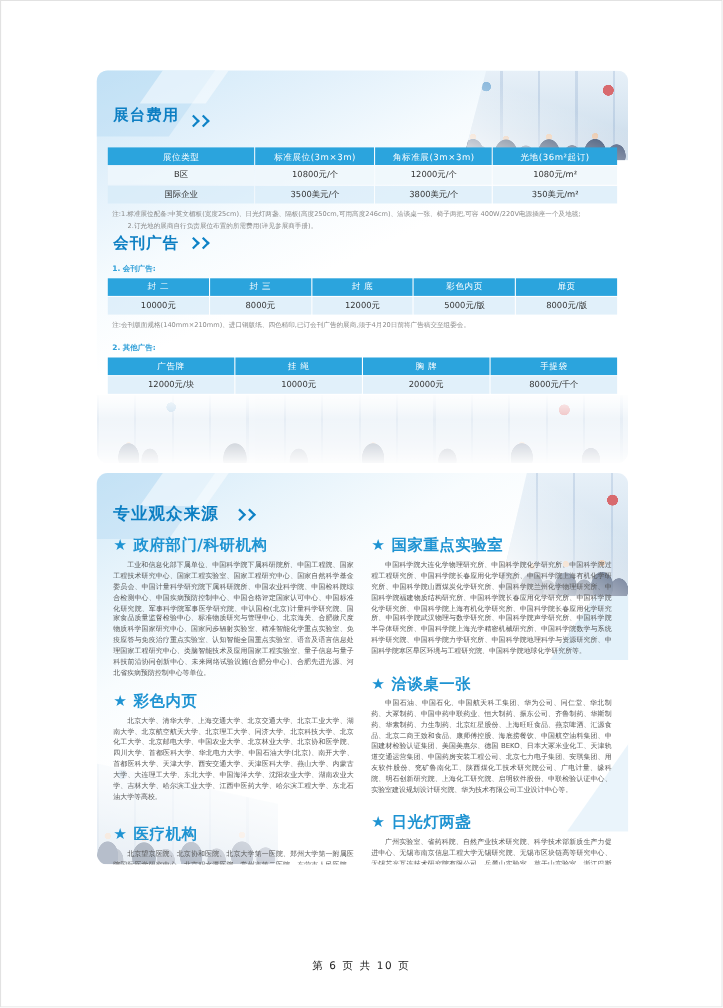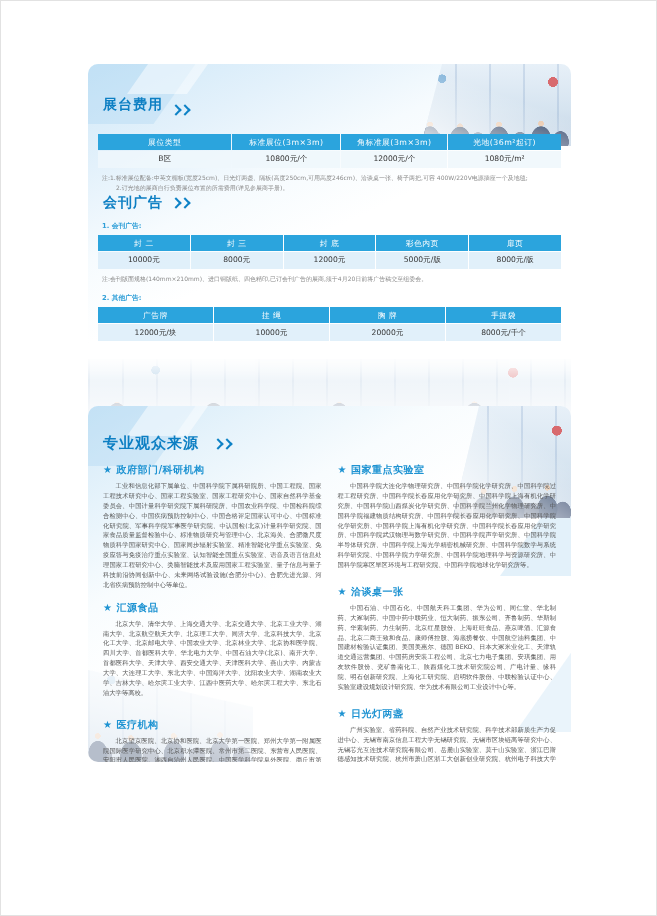--- a/index.html
+++ b/index.html
@@ -5,21 +5,21 @@
   html,body{margin:0;padding:0;background:#fff;}
   body{font-family:"DejaVu Sans","Liberation Sans",sans-serif;}
   #page{position:relative;width:657px;height:916px;background:#fff;overflow:hidden;
         box-shadow:inset 0 0 0 1px #e2e2e2;}
 
   
   .card{position:absolute;left:88px;width:483px;border-radius:10px;overflow:hidden;
         background:#fff;}
   #card1{top:64px;height:357px;
         background:linear-gradient(155deg,#cfe8f8 0%,#e3f1fb 18%,#f6fbfe 34%,#ffffff 48%);}
-  #card2{top:406px;height:356px;
+  #card2{top:430px;height:356px;
         background:linear-gradient(150deg,#d2e9f8 0%,#e6f3fb 16%,#f8fcfe 32%,#ffffff 46%);}
   .diag{position:absolute;background:rgba(170,212,240,.35);transform:skewX(-35deg);}
   .diag.d1{left:-30px;top:-10px;width:120px;height:70px;}
   .diag.d2{left:60px;top:-30px;width:60px;height:60px;background:rgba(255,255,255,.5);}
   .diag.d3{right:-40px;top:110px;width:90px;height:60px;background:rgba(186,220,243,.40);}
   .diag.d4{right:-46px;bottom:30px;width:70px;height:90px;background:rgba(186,220,243,.30);}
 
   
   .photo{position:absolute;overflow:hidden;}
   .photo .ppl{position:absolute;inset:0;
@@ -71,21 +71,21 @@
 
   .note{margin:4px 14px 0;font-size:6px;color:#8a8a8a;line-height:1.8;
         position:relative;z-index:2;}
   .note .ln2{margin-left:14px;}
   .sub{margin:9px 14px 3px;font-size:6.8px;font-weight:bold;color:#2f9fd8;
        position:relative;z-index:2;}
 
   
   .cols{display:flex;gap:16px;padding:6px 15px 0;position:relative;z-index:3;}
   .col{flex:1;min-width:0;}
-  .blk-h{font-size:10px;font-weight:bold;color:#1e93d2;margin:11px 0 4px;letter-spacing:.5px;}
+  .blk-h{font-size:14px;font-weight:bold;color:#1e93d2;margin:11px 0 4px;letter-spacing:.5px;}
   .blk-p{font-size:6.3px;color:#555;line-height:1.57;text-align:justify;
          text-indent:2em;margin:0;}
 
   
   #footer{position:absolute;left:0;right:0;top:872px;text-align:center;
           font-size:9.5px;color:#222;letter-spacing:1.5px;}
 </style>
 </head>
 <body>
 
@@ -125,20 +125,26 @@
         <th>标准展位(3m×3m)</th>
         <th>角标准展(3m×3m)</th>
         <th>光地(36m²起订)</th>
       </tr>
       <tr class="alt">
         <td>B区</td>
         <td>10800元/个</td>
         <td>12000元/个</td>
         <td>1080元/m²</td>
       </tr>
+      <tr>
+        <td>国际企业</td>
+        <td>3500美元/个</td>
+        <td>3800美元/个</td>
+        <td>350美元/m²</td>
+      </tr>
     </tbody>
       </table>
 
     <div class="note">
       <div>注:1.标准展位配备:中英文楣板(宽度25cm)、日光灯两盏、隔板(高度250cm,可用高度246cm)、洽谈桌一张、椅子两把,可容 400W/220V电源插座一个及地毯;</div>
       <div class="ln2">2.订光地的展商自行负责展位布置的所需费用(详见参展商手册)。</div>
     </div>
 
     <div class="sec-title" style="">
       <span>会刊广告</span>
@@ -226,30 +232,31 @@
       <span class="chevrons" style="margin-left:14px;">
           <i class="chev"></i>
           <i class="chev"></i>
         </span>
     </div>
 
     <div class="cols">
       <div class="col">
         <div class="blk-h" style="margin-top:4px;">★ 政府部门/科研机构</div>
         <p class="blk-p">工业和信息化部下属单位、中国科学院下属科研院所、中国工程院、国家工程技术研究中心、国家工程实验室、国家工程研究中心、国家自然科学基金委员会、中国计量科学研究院下属科研院所、中国农业科学院、中国检科院综合检测中心、中国疾病预防控制中心、中国合格评定国家认可中心、中国标准化研究院、军事科学院军事医学研究院、中认国检(北京)计量科学研究院、国家食品质量监督检验中心、标准物质研究与管理中心、北京海关、合肥微尺度物质科学国家研究中心、国家同步辐射实验室、精准智能化学重点实验室、免疫应答与免疫治疗重点实验室、认知智能全国重点实验室、语音及语言信息处理国家工程研究中心、类脑智能技术及应用国家工程实验室、量子信息与量子科技前沿协同创新中心、未来网络试验设施(合肥分中心)、合肥先进光源、河北省疾病预防控制中心等单位。</p>
-        <div class="blk-h">★ 汇源食品</div>
+        <div class="blk-h">★ 彩色内页</div>
         <p class="blk-p">北京大学、清华大学、上海交通大学、北京交通大学、北京工业大学、湖南大学、北京航空航天大学、北京理工大学、同济大学、北京科技大学、北京化工大学、北京邮电大学、中国农业大学、北京林业大学、北京协和医学院、四川大学、首都医科大学、华北电力大学、中国石油大学(北京)、南开大学、首都医科大学、天津大学、西安交通大学、天津医科大学、燕山大学、内蒙古大学、大连理工大学、东北大学、中国海洋大学、沈阳农业大学、湖南农业大学、吉林大学、哈尔滨工业大学、江西中医药大学、哈尔滨工程大学、东北石油大学等高校。</p>
         <div class="blk-h" style="margin-top:20px;">★ 医疗机构</div>
         <p class="blk-p">北京望京医院、北京协和医院、北京大学第一医院、郑州大学第一附属医院国际医学研究中心、北京积水潭医院、常州市第二医院、东营市人民医院、安阳市人民医院、湘西自治州人民医院、中国医学科学院阜外医院、商丘市第一人民医院、新疆军区总医院、中日友好医院、江西省儿童医院、内蒙古医科大学附属医院、北京中医药大学附属第二医院、北京大学第一医院等医疗机构等。</p>
       </div>
       <div class="col">
         <div class="blk-h" style="margin-top:4px;">★ 国家重点实验室</div>
         <p class="blk-p">中国科学院大连化学物理研究所、中国科学院化学研究所、中国科学院过程工程研究所、中国科学院长春应用化学研究所、中国科学院上海有机化学研究所、中国科学院山西煤炭化学研究所、中国科学院兰州化学物理研究所、中国科学院福建物质结构研究所、中国科学院长春应用化学研究所、中国科学院化学研究所、中国科学院上海有机化学研究所、中国科学院长春应用化学研究所、中国科学院武汉物理与数学研究所、中国科学院声学研究所、中国科学院半导体研究所、中国科学院上海光学精密机械研究所、中国科学院数学与系统科学研究院、中国科学院力学研究所、中国科学院地理科学与资源研究所、中国科学院寒区旱区环境与工程研究院、中国科学院地球化学研究所等。</p>
         <div class="blk-h" style="margin-top:15px;">★ 洽谈桌一张</div>
         <p class="blk-p">中国石油、中国石化、中国航天科工集团、华为公司、同仁堂、华北制药、大冢制药、中国中药中联药业、恒大制药、振东公司、齐鲁制药、华斯制药、华素制药、力生制药、北京红星股份、上海旺旺食品、燕京啤酒、汇源食品、北京二商王致和食品、康师傅控股、海底捞餐饮、中国航空油料集团、中国建材检验认证集团、美国美惠尔、德国 BEKO、日本大冢米业化工、天津轨道交通运营集团、中国药房安装工程公司、北京七力电子集团、安琪集团、用友软件股份、兖矿鲁南化工、陕西煤化工技术研究院公司、广电计量、缘科院、明石创新研究院、上海化工研究院、启明软件股份、中联检验认证中心、实验室建设规划设计研究院、华为技术有限公司工业设计中心等。</p>
         <div class="blk-h" style="margin-top:15px;">★ 日光灯两盏</div>
         <p class="blk-p">广州实验室、省药科院、自然产业技术研究院、科学技术部新质生产力促进中心、无锡市南京信息工程大学无锡研究院、无锡市区块链高等研究中心、无锡芯光互连技术研究院有限公司、岳麓山实验室、莫干山实验室、浙江巴斯德感知技术研究院、杭州市萧山区浙工大创新创业研究院、杭州电子科技大学滨江研究院有限公司、陕西省合成生物技术研究院有限公司、西安智能再制造研究院有限公司、西安中科光机投资控股有限公司、陕西科技控股创新研究院有限公司等。</p>
 
       </div>
     </div>
   </div>
 
+  <div id="footer">第 6 页 共 10 页</div>
 </div>
 
 </body></html>

